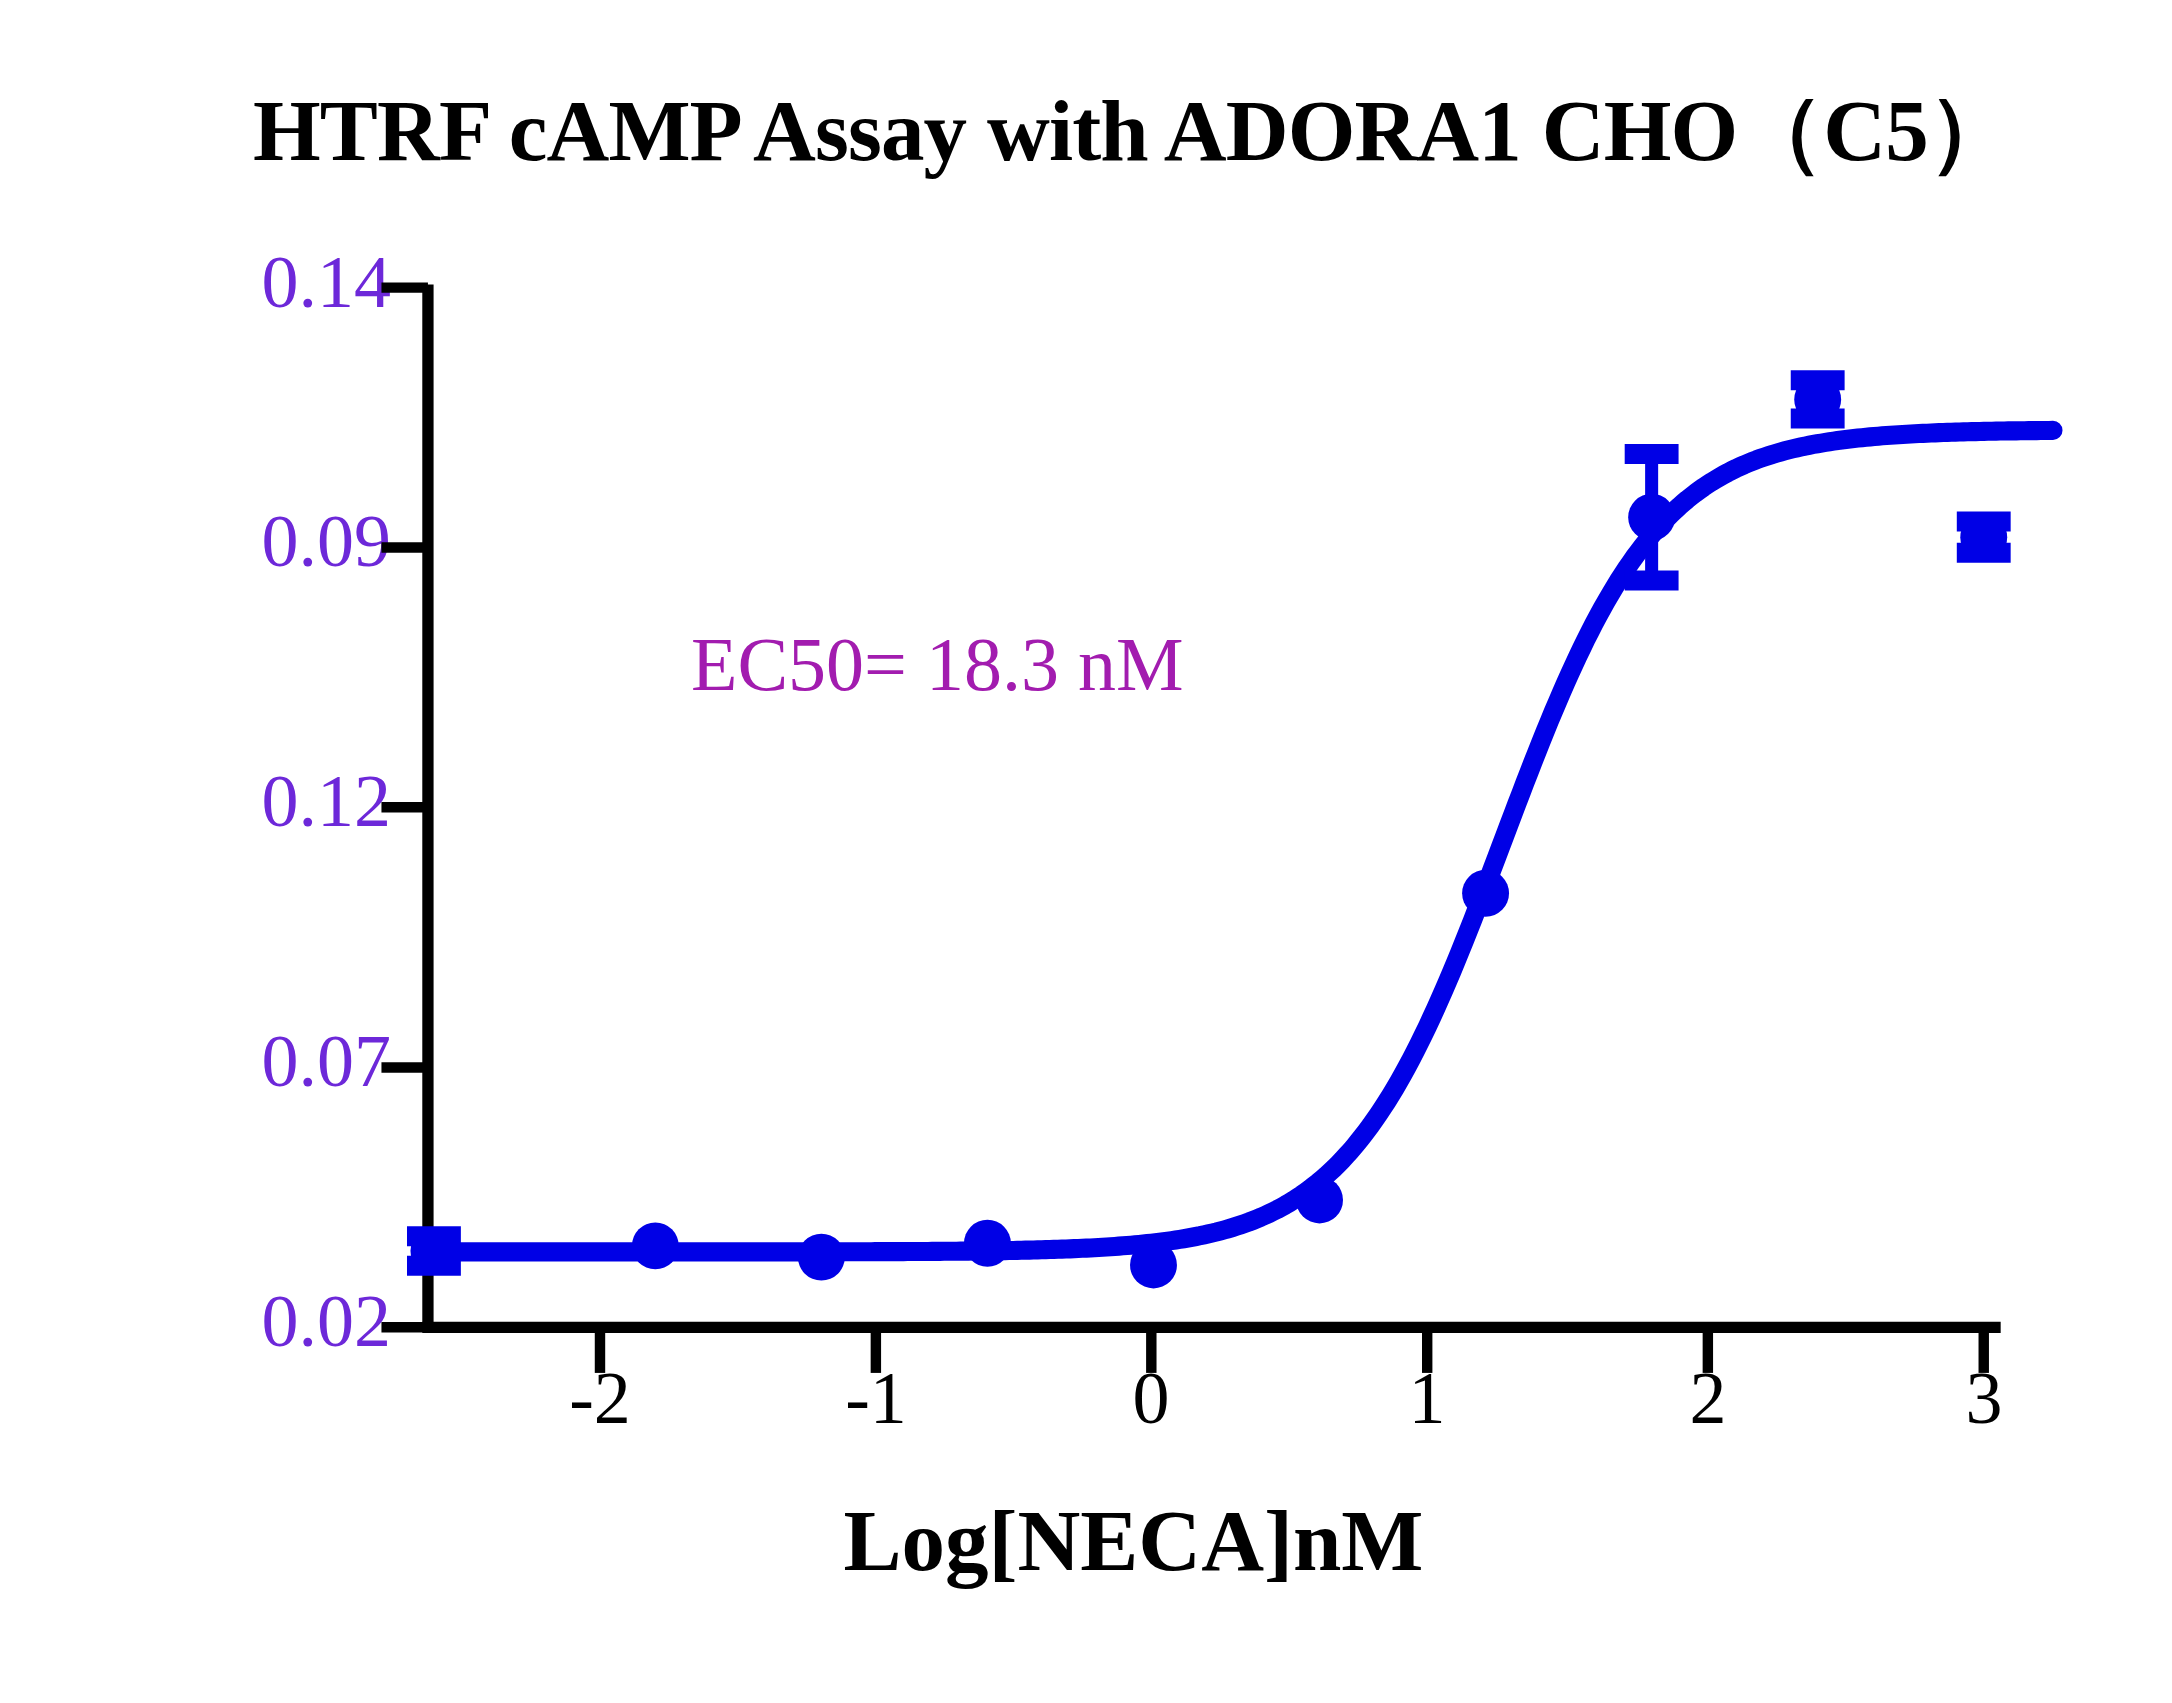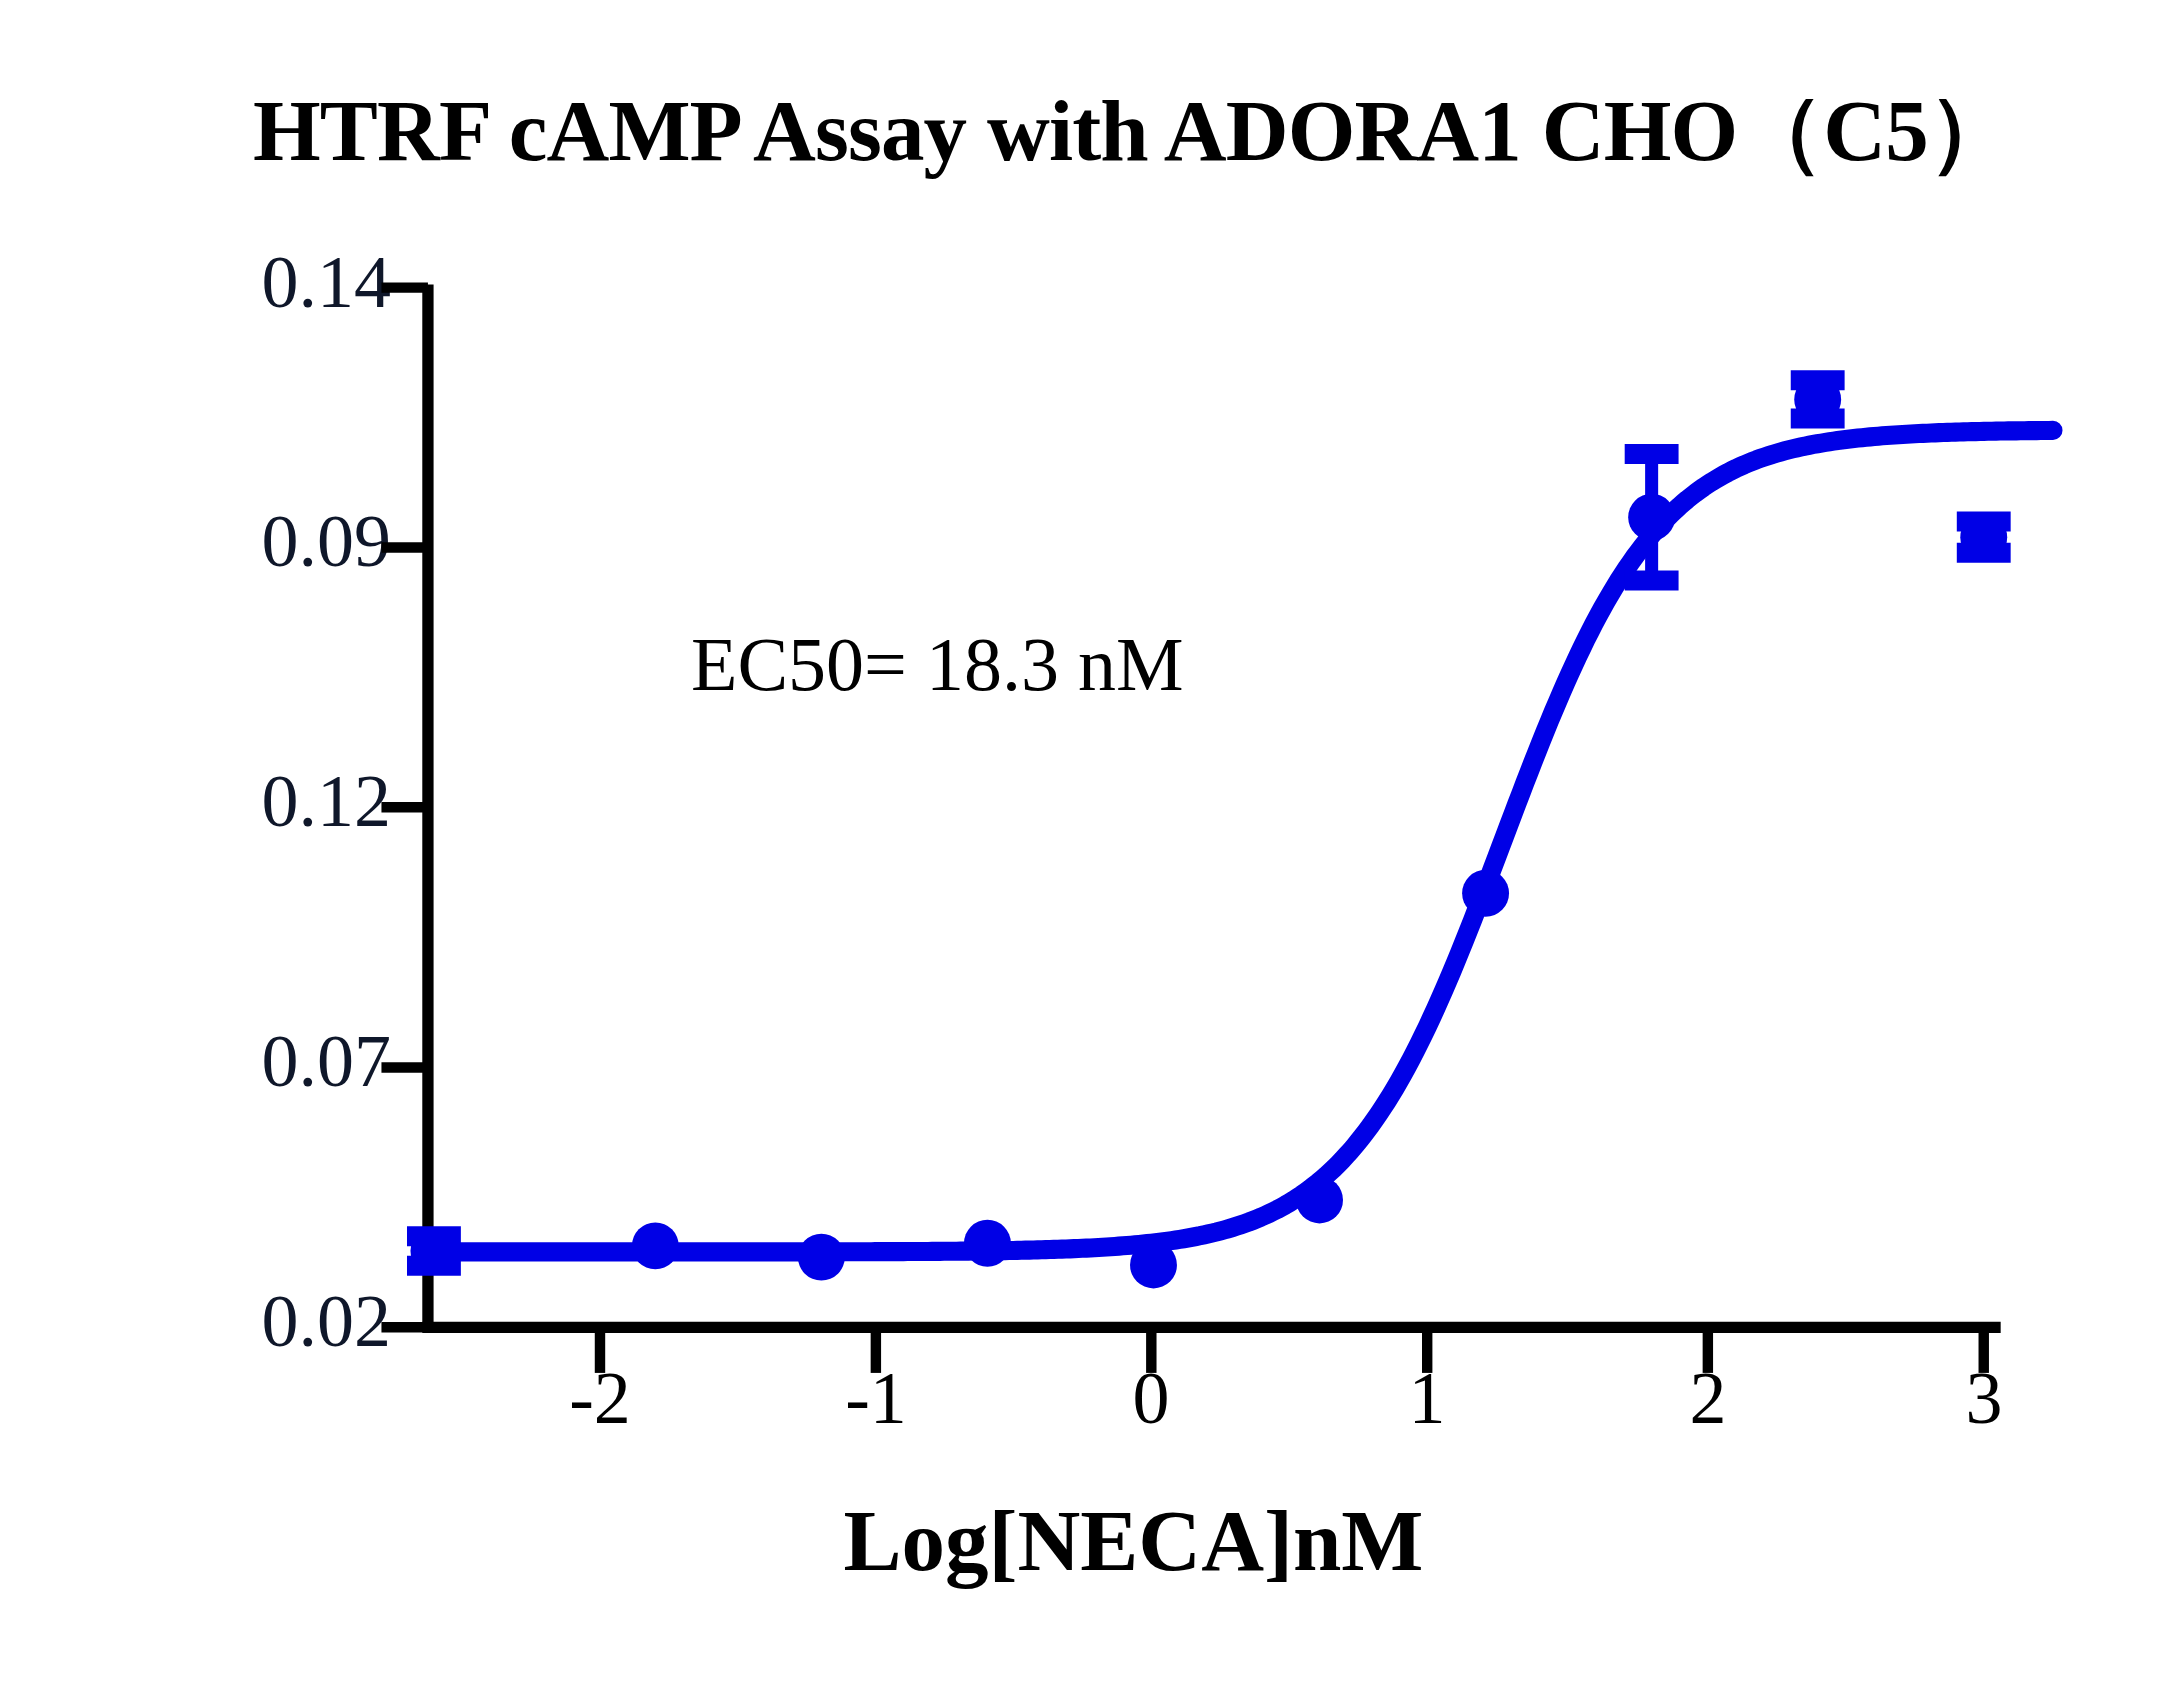--- a/index.html
+++ b/index.html
@@ -43,21 +43,21 @@
     font-weight: bold;
     color: #000000;
     white-space: nowrap;
     font-family: "Liberation Serif", "DejaVu Serif", serif;
   }
   .ytick-label {
     position: absolute;
     right: 0;
     text-align: right;
     font-size: 74px;
-    color: #0f172a;
+    color: #6d28d9;
     white-space: nowrap;
     font-family: "Liberation Serif", "DejaVu Serif", serif;
   }
   .ytick-wrap {
     position: absolute;
     left: 130px;
     width: 261px;
     height: 0;
   }
   .xtick-label {
@@ -65,21 +65,21 @@
     text-align: center;
     font-size: 74px;
     color: #000000;
     width: 130px;
     white-space: nowrap;
     font-family: "Liberation Serif", "DejaVu Serif", serif;
   }
   .annotation {
     position: absolute;
     font-size: 76px;
-    color: #000000;
+    color: #a21caf;
     white-space: nowrap;
     font-family: "Liberation Serif", "DejaVu Serif", serif;
   }
   svg.plot {
     position: absolute;
     left: 0;
     top: 0;
   }
 </style>
 </head>

